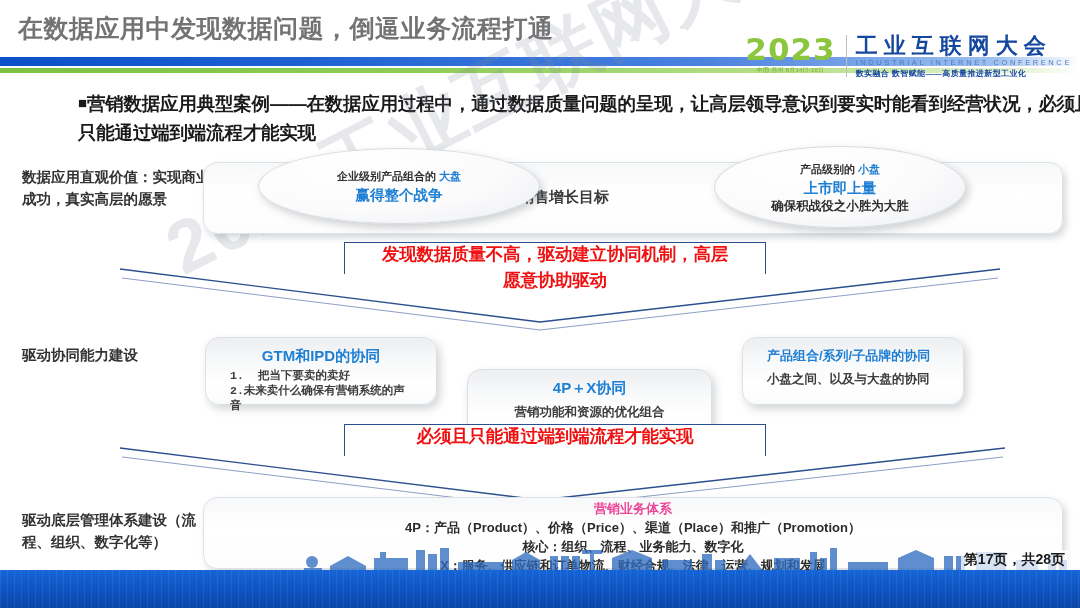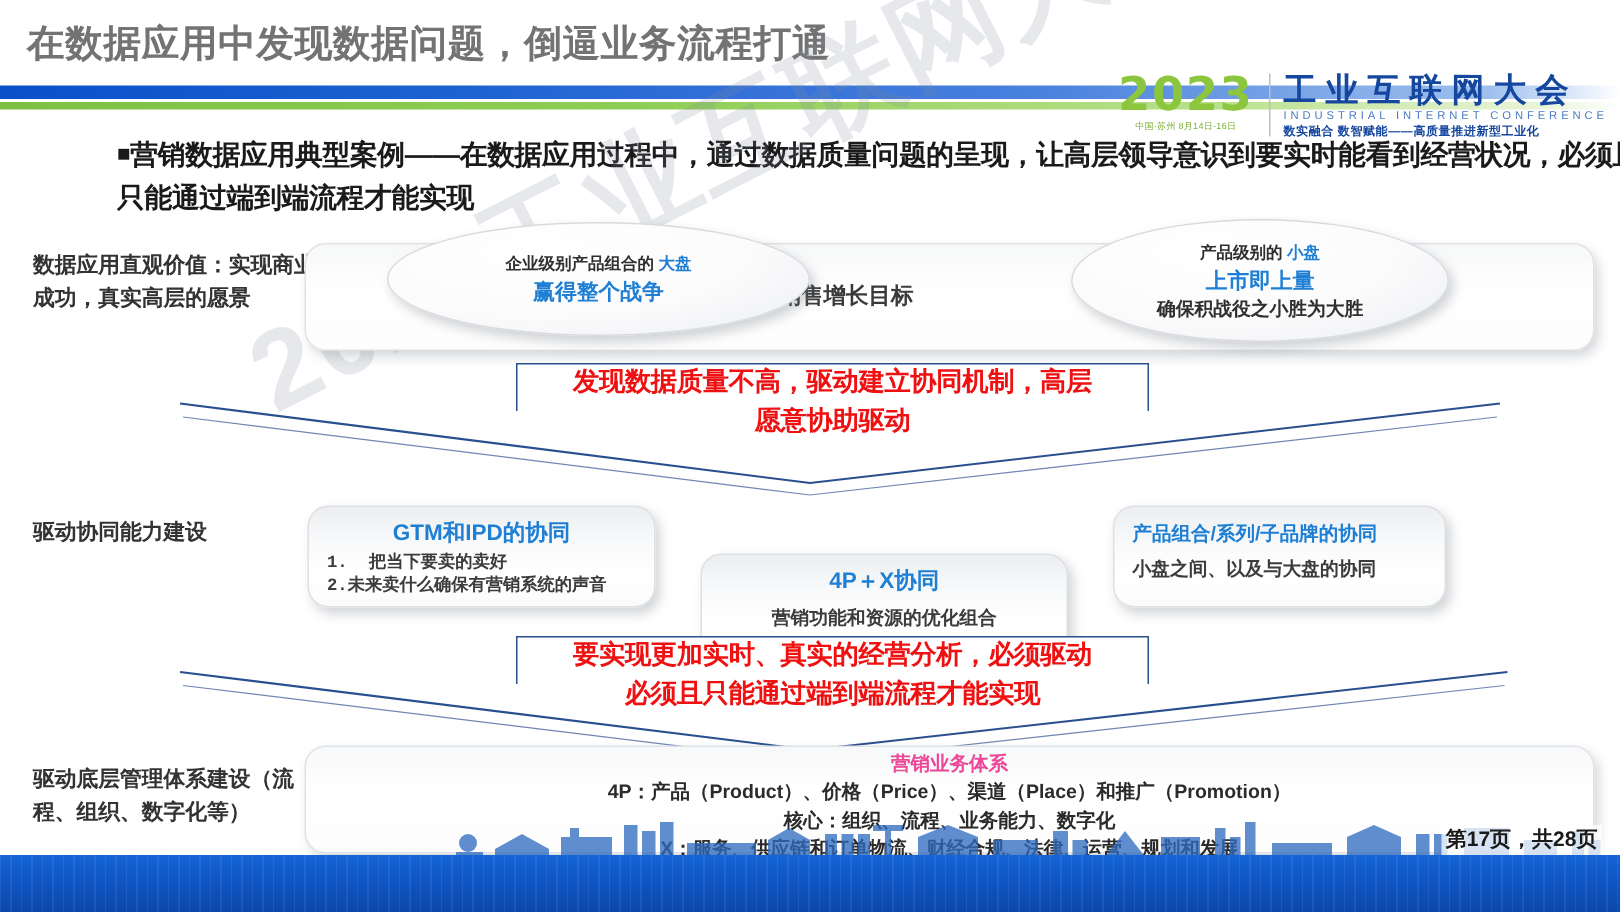--- a/index.html
+++ b/index.html
@@ -38,21 +38,21 @@
   }
   .rule-green {
     position: absolute; left: 0; top: 11px;
     width: 1080px; height: 5px;
     background: linear-gradient(to right, #7cc142 0%, #8fce56 40%, #b9e08c 75%, #e8f4d8 95%, #ffffff 100%);
   }
 
   
   .logo-block {
     position: absolute;
-    right: 8px; top: 47px;
+    right: 8px; top: 33px;
     display: flex;
     align-items: flex-start;
   }
   .logo-2023 {
     text-align: center;
     padding-right: 10px;
   }
   .logo-2023 .num {
     font-size: 31px;
     font-weight: bold;
@@ -207,21 +207,21 @@
   #callout1-text { left: 275px; top: 241px; }
   #callout2-text { left: 275px; top: 423px; }
 
   
   .card {
     position: absolute;
     border-radius: 14px;
     background: linear-gradient(to bottom, #eceef1 0%, #f8f9fa 35%, #ffffff 70%, #fafbfb 100%);
     border: 1px solid #dddfe2;
     box-shadow: 3px 4px 8px rgba(115,120,130,0.32);
-    padding: 8px 12px;
+    padding: 8px 24px;
   }
   #card-gtm { left: 205px; top: 337px; width: 232px; height: 68px; }
   #card-4px { left: 467px; top: 337px; width: 245px; height: 68px; margin-top: 32px; }
   #card-prod { left: 742px; top: 337px; width: 222px; height: 68px; }
 
   .card-title {
     font-size: 15px;
     font-weight: bold;
     color: #1e7fd4;
     text-align: center;
@@ -354,21 +354,20 @@
     <div class="card-body centered">营销功能和资源的优化组合</div>
   </div>
 
   <div class="card" id="card-prod">
     <div class="card-title left-align">产品组合/系列/子品牌的协同</div>
     <div class="card-body left-align">小盘之间、以及与大盘的协同</div>
   </div>
 
   <div class="callout-box" id="callout2-box"></div>
   <div class="callout-text" id="callout2-text">
-    <div>要实现更加实时、真实的经营分析，必须驱动</div>
     <div>必须且只能通过端到端流程才能实现</div>
   </div>
 
   <div class="row-label" id="label-row3">驱动底层管理体系建设（流程、组织、数字化等）</div>
   <div class="panel" id="panel-row3"></div>
   <div id="row3-content">
     <div class="r3-title">营销业务体系</div>
     <div class="r3-line">4P：产品（Product）、价格（Price）、渠道（Place）和推广（Promotion）</div>
     <div class="r3-line">核心：组织、流程、业务能力、数字化</div>
     <div class="r3-line">X：服务、供应链和订单物流、财经合规、法律、运营、规划和发展</div>

